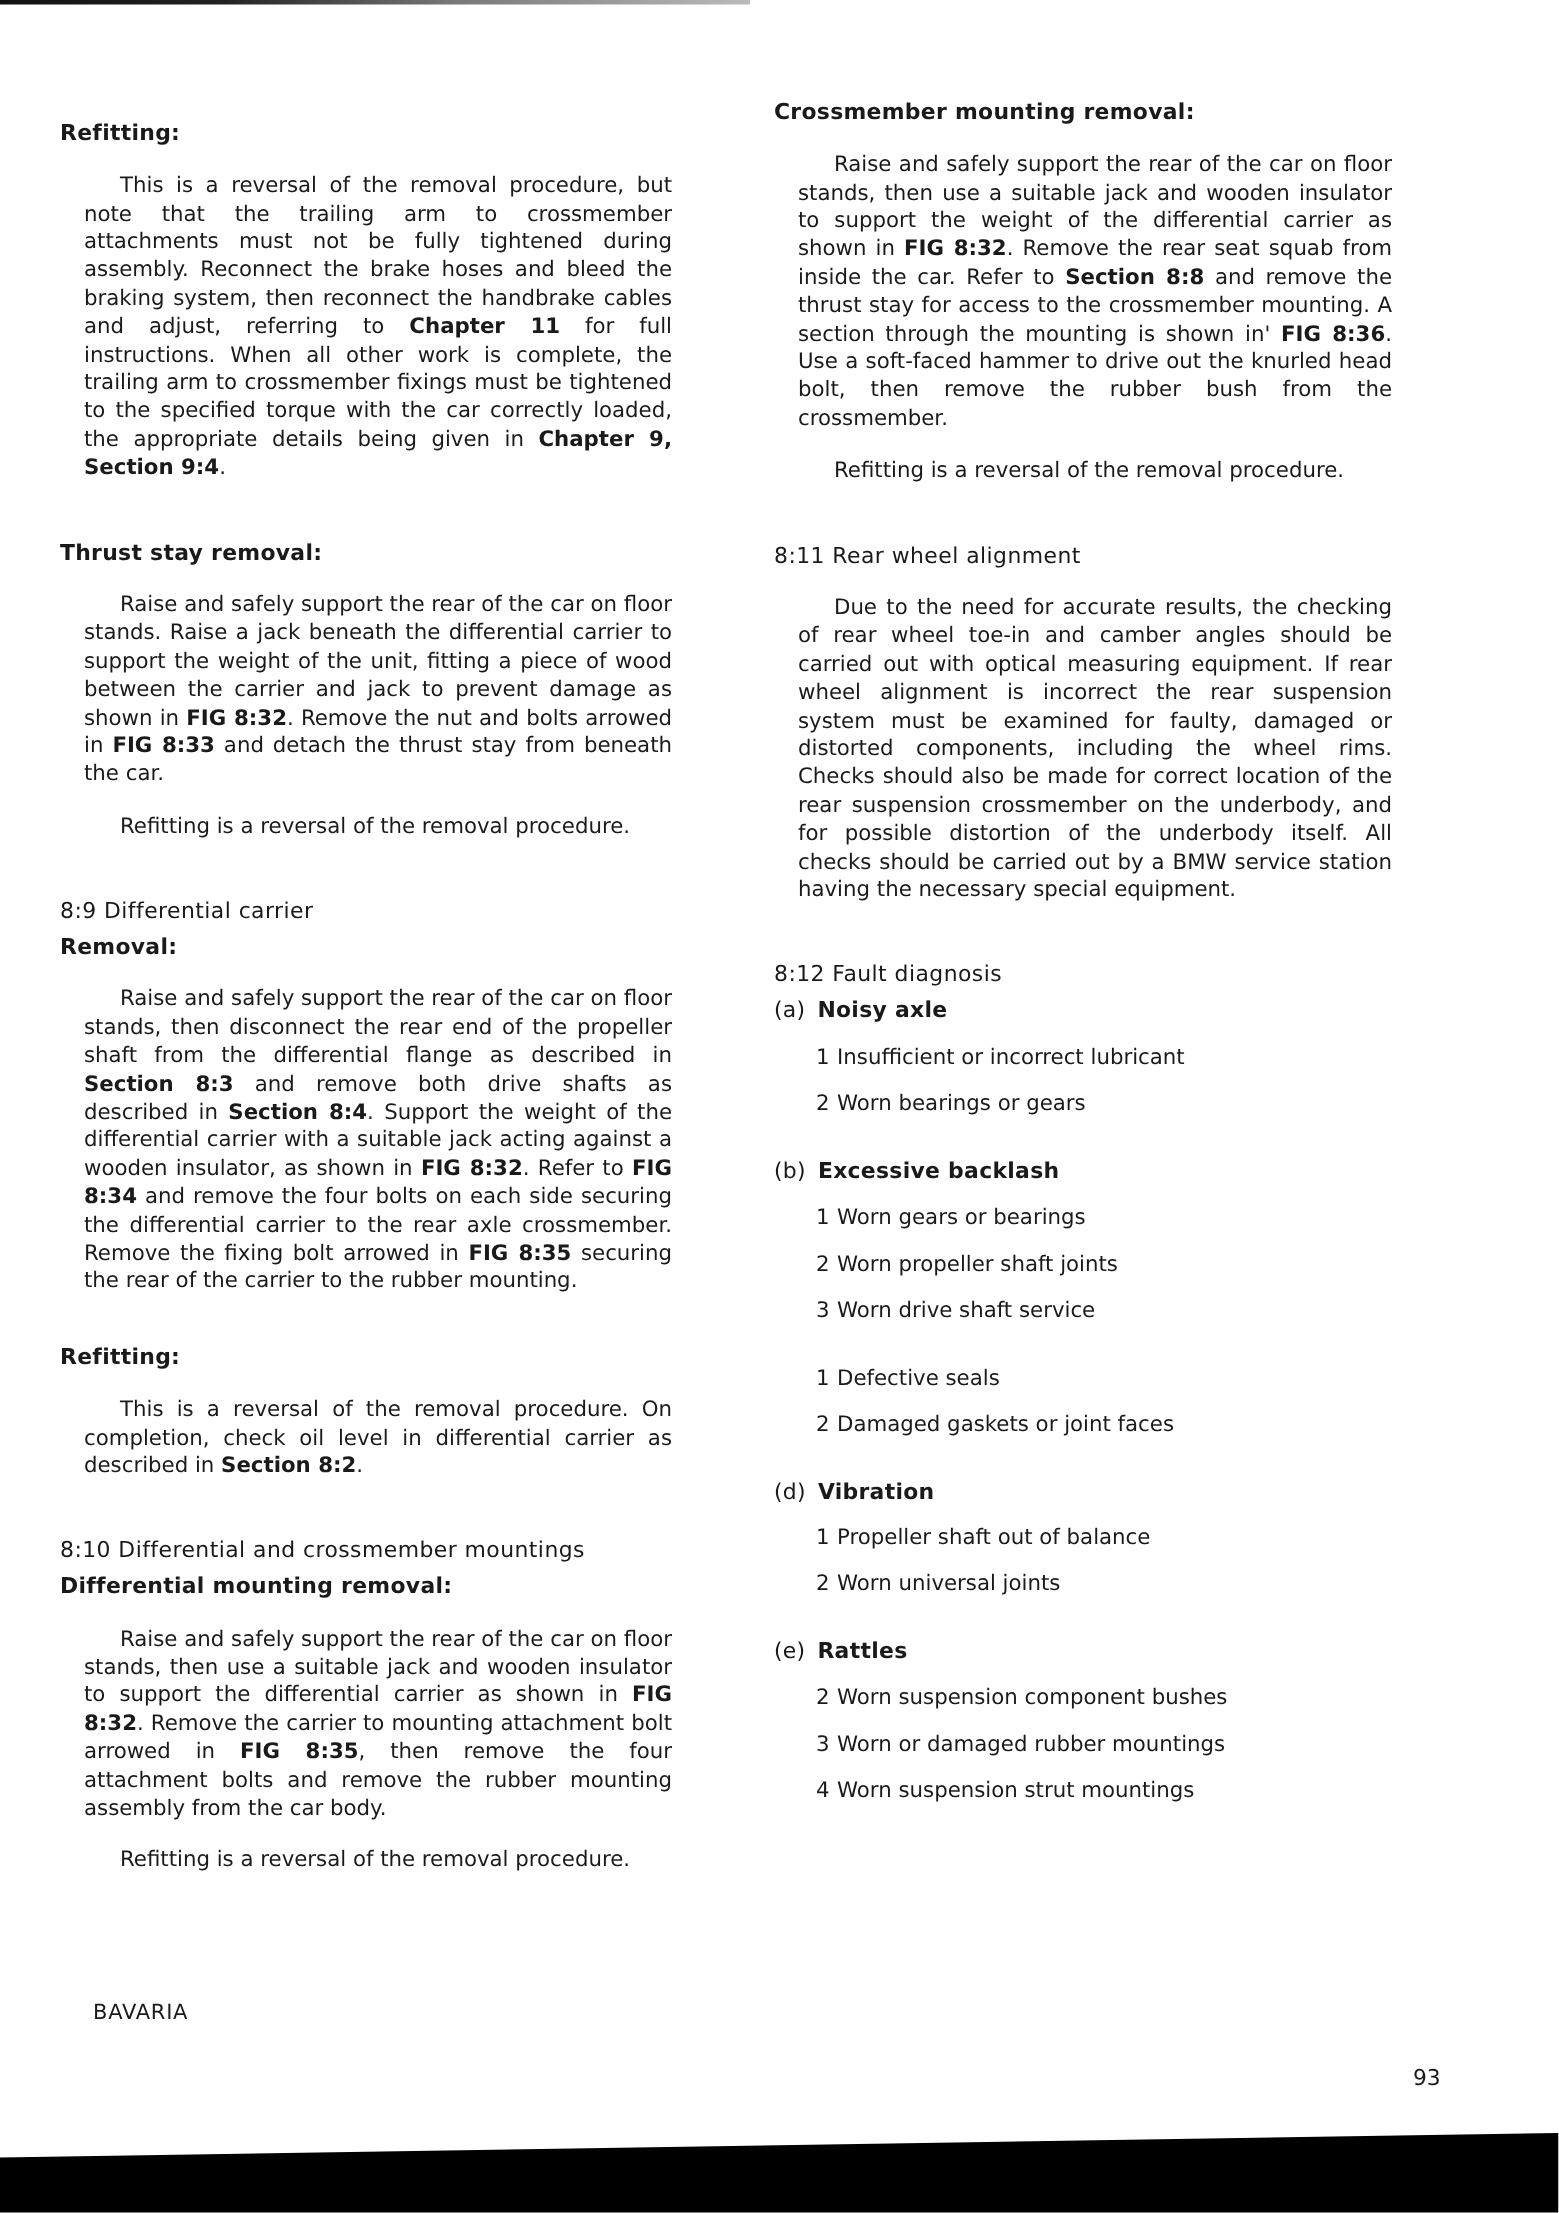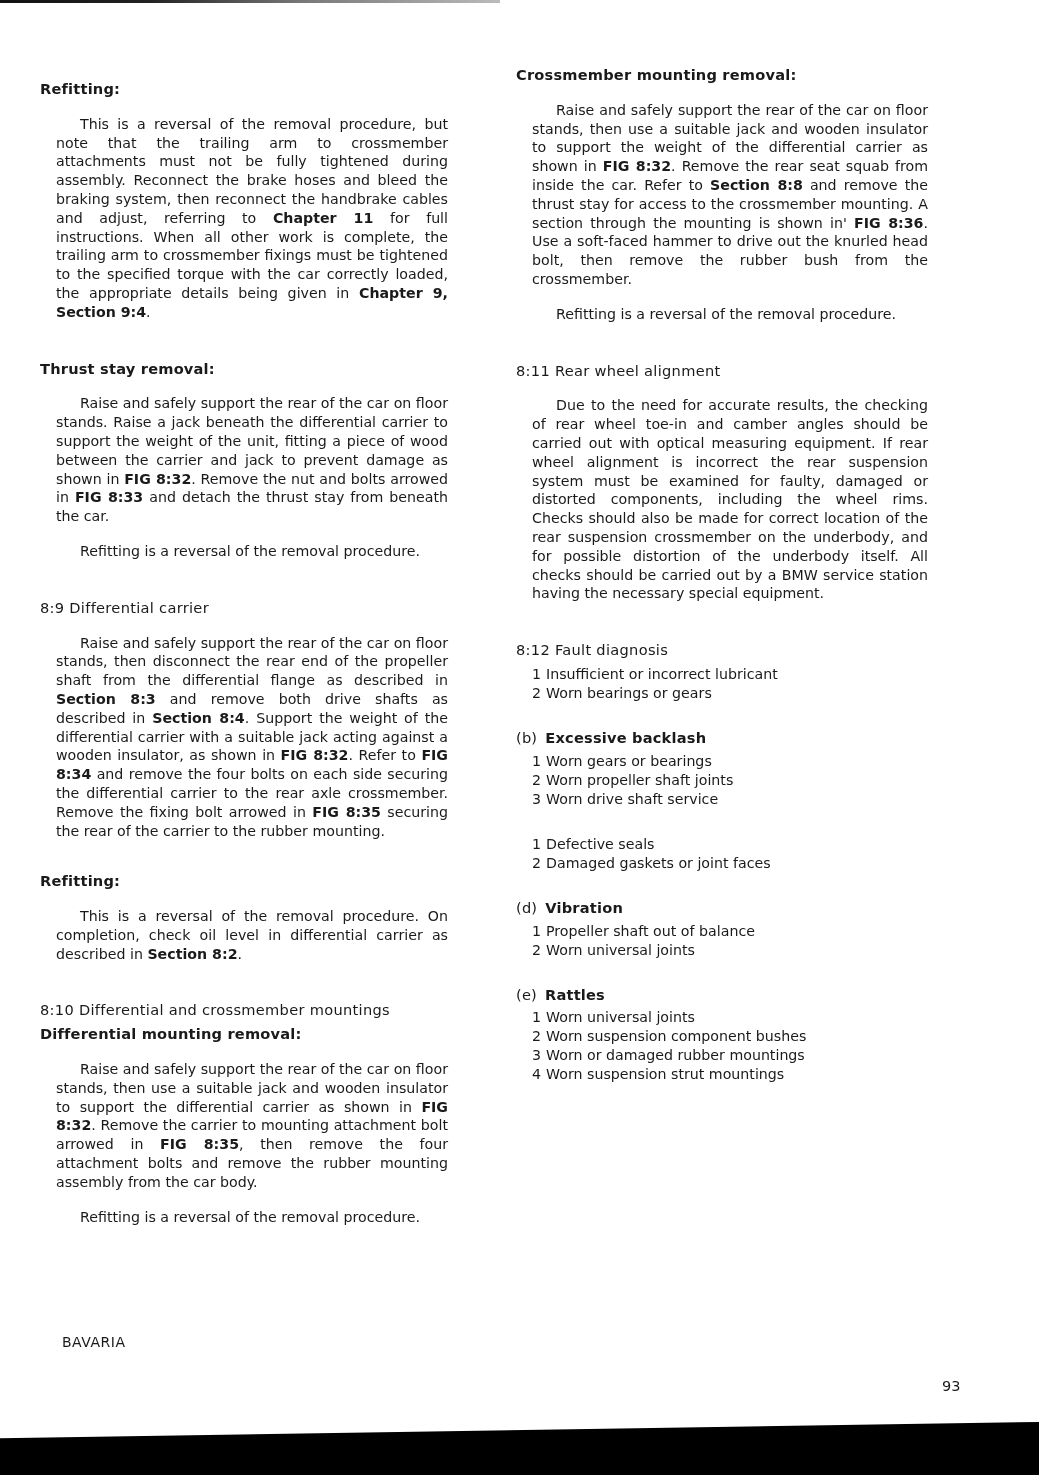--- a/index.html
+++ b/index.html
@@ -21,21 +21,21 @@
   .col-right { left: 516px; top: 66px; width: 428px; }
   .h-sub { font-weight: bold; font-size: 14.6px; margin: 0 0 4px 0; letter-spacing: 0.2px; }
   .h-sec { font-weight: normal; font-size: 14.6px; margin: 0 0 5px 0; letter-spacing: 0.3px; }
   .p { margin: 16px; text-align: justify; text-indent: 24px; }
   .p b { font-weight: bold; }
   .gap-m { height: 16px; }
   .gap-l { height: 22px; }
   .fault-title { font-weight: bold; font-size: 14.6px; margin: 0 0 4px 0; letter-spacing: 0.2px; }
   .fault-title .tag { font-weight: normal; margin-right: 8px; }
   .fault-list { margin: 0 0 0 16px; padding: 0; list-style: none; }
-  .fault-list li { margin: 0; line-height: 19px; }
+  .fault-list li { margin: 12px; line-height: 19px; }
   .fault-list .num { margin-right: 5px; }
   .fault-block { margin-bottom: 26px; }
   .footer-left { position: absolute; left: 62px; top: 1334px; font-size: 14px; letter-spacing: 0.5px; }
   .footer-right { position: absolute; left: 942px; top: 1378px; font-size: 14.5px; }
 </style>
 </head>
 <body>
 
 <div class="top-edge"></div>
 
@@ -43,20 +43,21 @@
   <div class="h-sub">Refitting:</div>
   <p class="p">This is a reversal of the removal procedure, but note that the trailing arm to crossmember attachments must not be fully tightened during assembly. Reconnect the brake hoses and bleed the braking system, then reconnect the handbrake cables and adjust, referring to <b>Chapter 11</b> for full instructions. When all other work is complete, the trailing arm to crossmember fixings must be tightened to the specified torque with the car correctly loaded, the appropriate details being given in <b>Chapter 9, Section 9:4</b>.</p>
   <div class="gap-l"></div>
 
   <div class="h-sub">Thrust stay removal:</div>
   <p class="p">Raise and safely support the rear of the car on floor stands. Raise a jack beneath the differential carrier to support the weight of the unit, fitting a piece of wood between the carrier and jack to prevent damage as shown in <b>FIG 8:32</b>. Remove the nut and bolts arrowed in <b>FIG 8:33</b> and detach the thrust stay from beneath the car.</p>
   <p class="p">Refitting is a reversal of the removal procedure.</p>
   <div class="gap-l"></div>
 
   <div class="h-sec">8:9  Differential carrier</div>
+  <div class="h-sub">Removal:</div>
   <p class="p">Raise and safely support the rear of the car on floor stands, then disconnect the rear end of the propeller shaft from the differential flange as described in <b>Section 8:3</b> and remove both drive shafts as described in <b>Section 8:4</b>. Support the weight of the differential carrier with a suitable jack acting against a wooden insulator, as shown in <b>FIG 8:32</b>. Refer to <b>FIG 8:34</b> and remove the four bolts on each side securing the differential carrier to the rear axle crossmember. Remove the fixing bolt arrowed in <b>FIG 8:35</b> securing the rear of the carrier to the rubber mounting.</p>
   <div class="gap-m"></div>
 
   <div class="h-sub">Refitting:</div>
   <p class="p">This is a reversal of the removal procedure. On completion, check oil level in differential carrier as described in <b>Section 8:2</b>.</p>
   <div class="gap-l"></div>
 
   <div class="h-sec">8:10  Differential and crossmember mountings</div>
   <div class="h-sub">Differential mounting removal:</div>
   <p class="p">Raise and safely support the rear of the car on floor stands, then use a suitable jack and wooden insulator to support the differential carrier as shown in <b>FIG 8:32</b>. Remove the carrier to mounting attachment bolt arrowed in <b>FIG 8:35</b>, then remove the four attachment bolts and remove the rubber mounting assembly from the car body.</p>
@@ -69,20 +70,21 @@
   <p class="p">Refitting is a reversal of the removal procedure.</p>
   <div class="gap-l"></div>
 
   <div class="h-sec">8:11  Rear wheel alignment</div>
   <p class="p">Due to the need for accurate results, the checking of rear wheel toe-in and camber angles should be carried out with optical measuring equipment. If rear wheel alignment is incorrect the rear suspension system must be examined for faulty, damaged or distorted components, including the wheel rims. Checks should also be made for correct location of the rear suspension crossmember on the underbody, and for possible distortion of the underbody itself. All checks should be carried out by a BMW service station having the necessary special equipment.</p>
   <div class="gap-l"></div>
 
   <div class="h-sec">8:12  Fault diagnosis</div>
   <div id="faults">
       <div class="fault-block">
+        <div class="fault-title"><span class="tag">(a)</span><span>Noisy axle</span></div>
         <ul class="fault-list">
           <li><span class="num">1</span><span>Insufficient or incorrect lubricant</span></li>
           <li><span class="num">2</span><span>Worn bearings or gears</span></li>
         </ul>
       </div>
       <div class="fault-block">
         <div class="fault-title"><span class="tag">(b)</span><span>Excessive backlash</span></div>
         <ul class="fault-list">
           <li><span class="num">1</span><span>Worn gears or bearings</span></li>
           <li><span class="num">2</span><span>Worn propeller shaft joints</span></li>
@@ -98,21 +100,20 @@
       <div class="fault-block">
         <div class="fault-title"><span class="tag">(d)</span><span>Vibration</span></div>
         <ul class="fault-list">
           <li><span class="num">1</span><span>Propeller shaft out of balance</span></li>
           <li><span class="num">2</span><span>Worn universal joints</span></li>
         </ul>
       </div>
       <div class="fault-block">
         <div class="fault-title"><span class="tag">(e)</span><span>Rattles</span></div>
         <ul class="fault-list">
-          <li><span class="num">1</span><span>Worn universal joints</span></li>
           <li><span class="num">2</span><span>Worn suspension component bushes</span></li>
           <li><span class="num">3</span><span>Worn or damaged rubber mountings</span></li>
           <li><span class="num">4</span><span>Worn suspension strut mountings</span></li>
         </ul>
       </div>
     </div>
 </div>
 
 <div class="footer-left">BAVARIA</div>
 <div class="footer-right">93</div>

